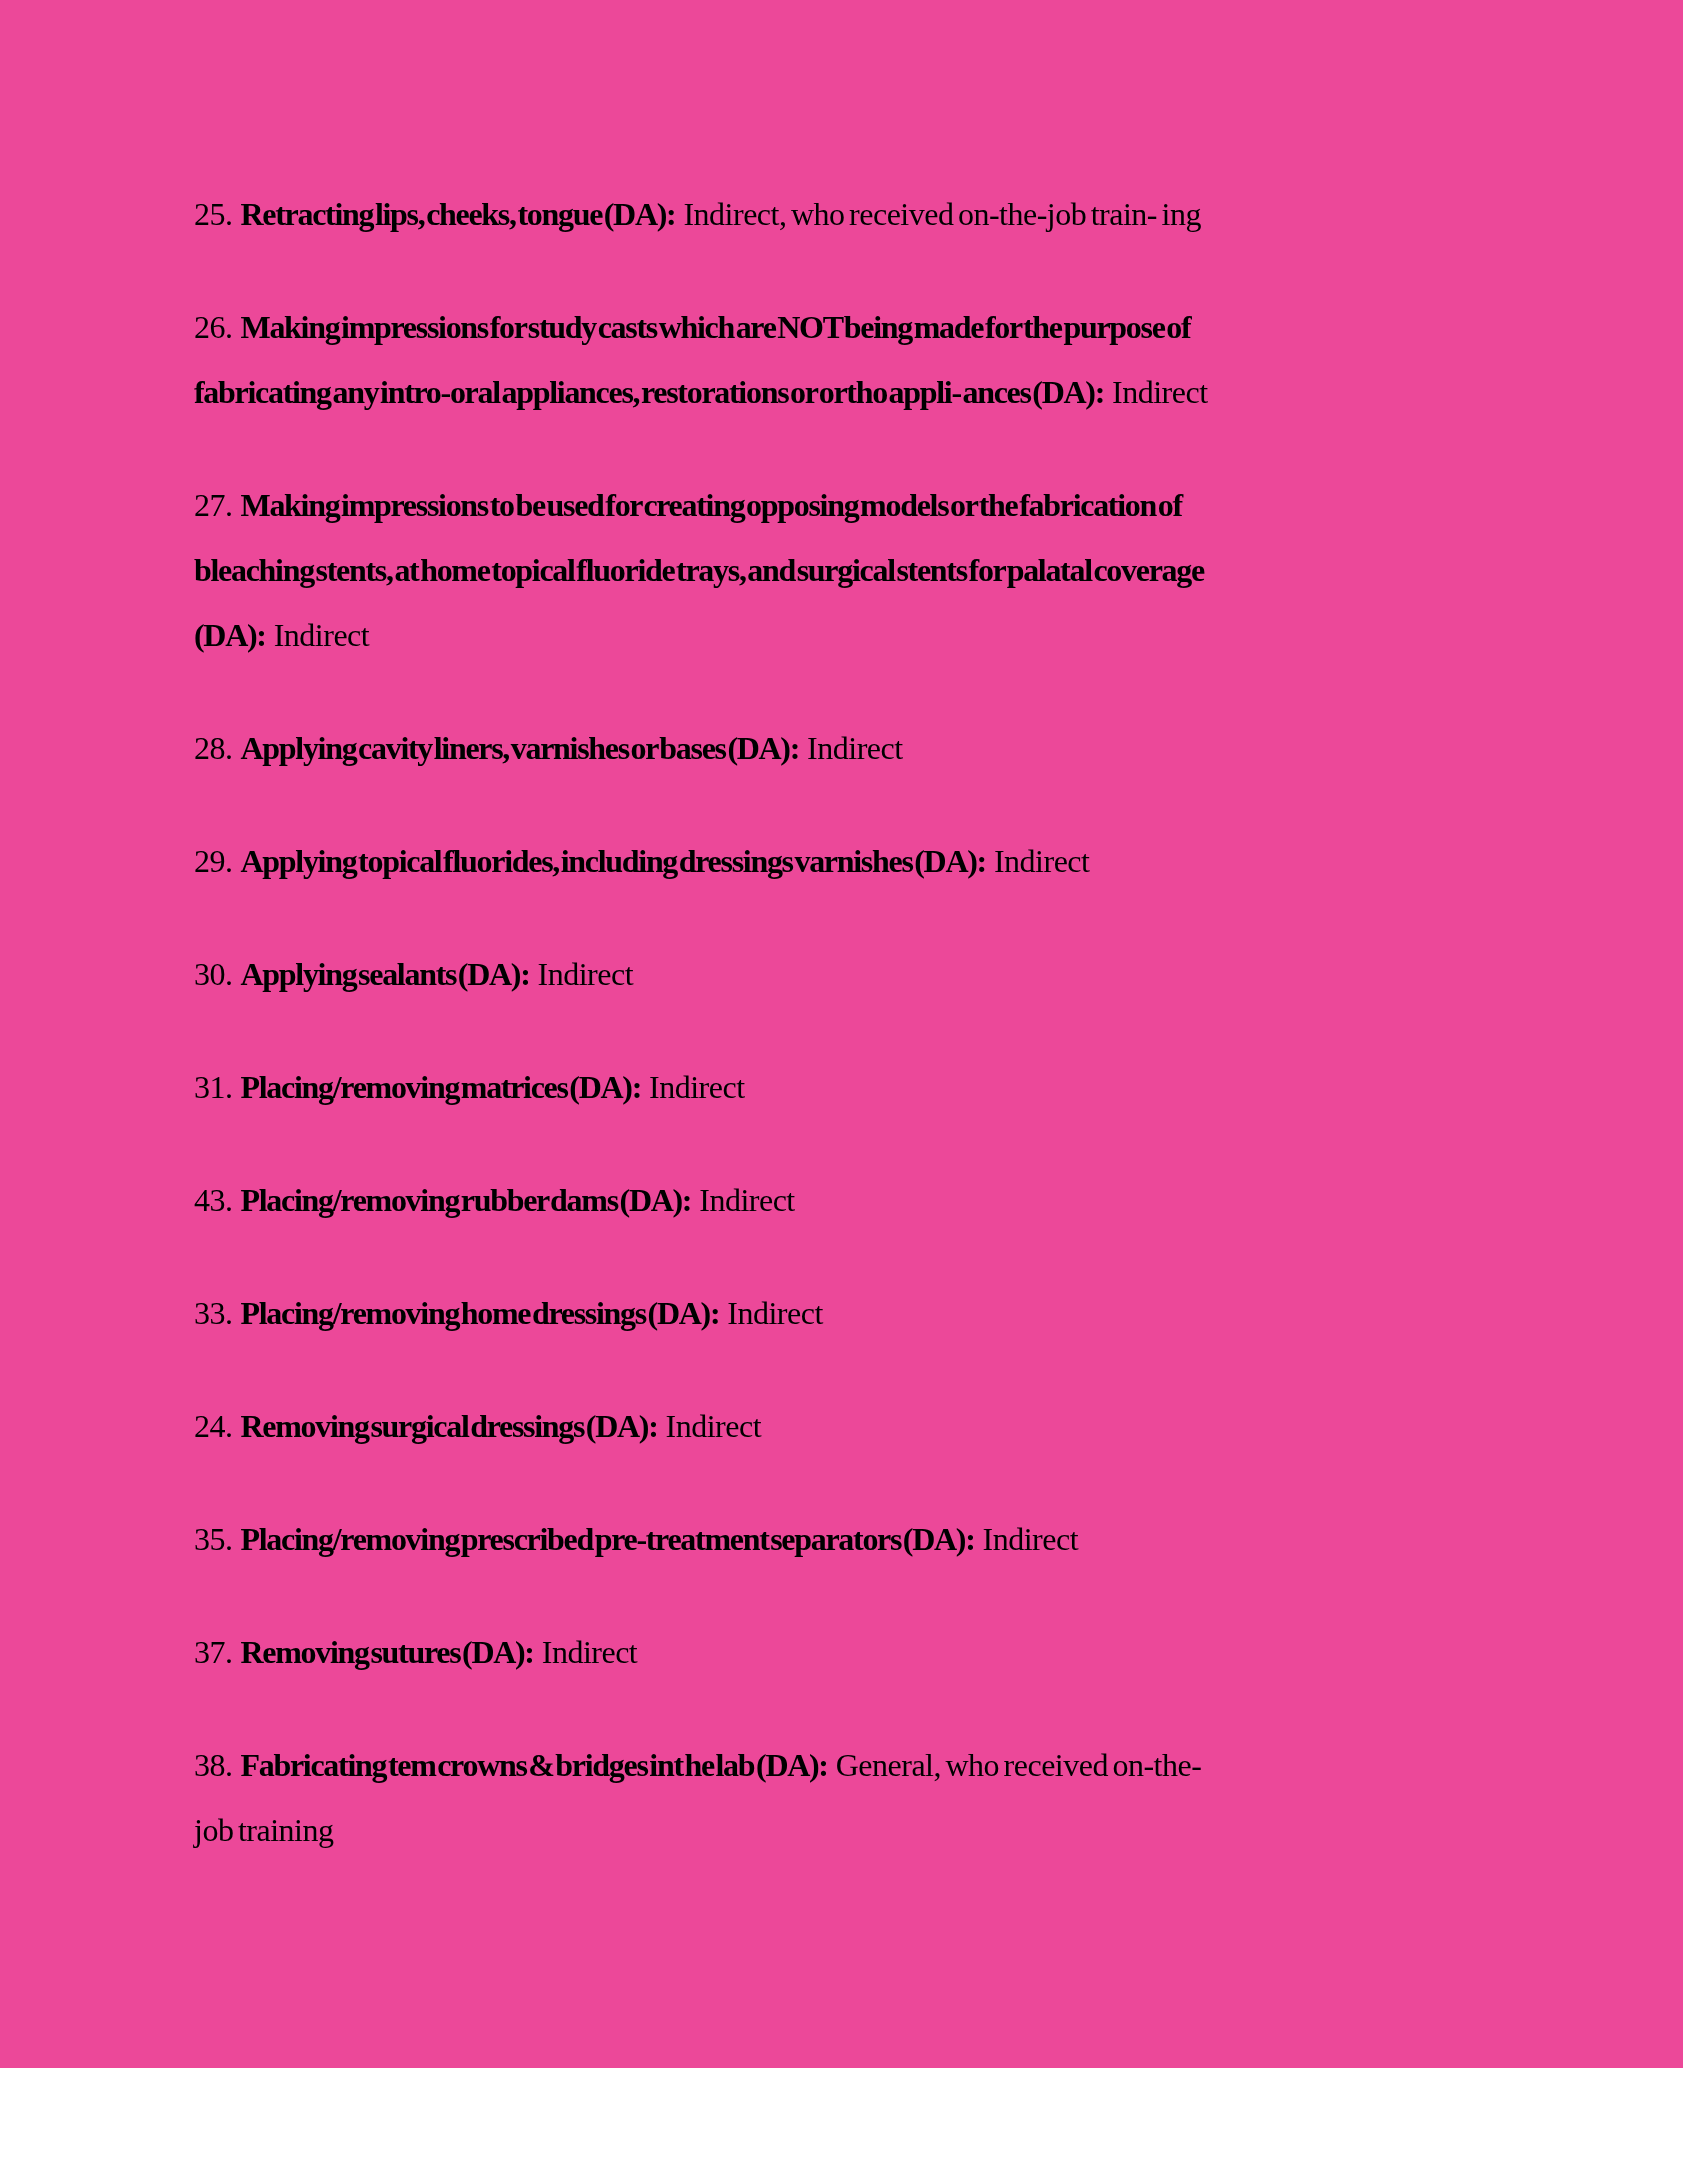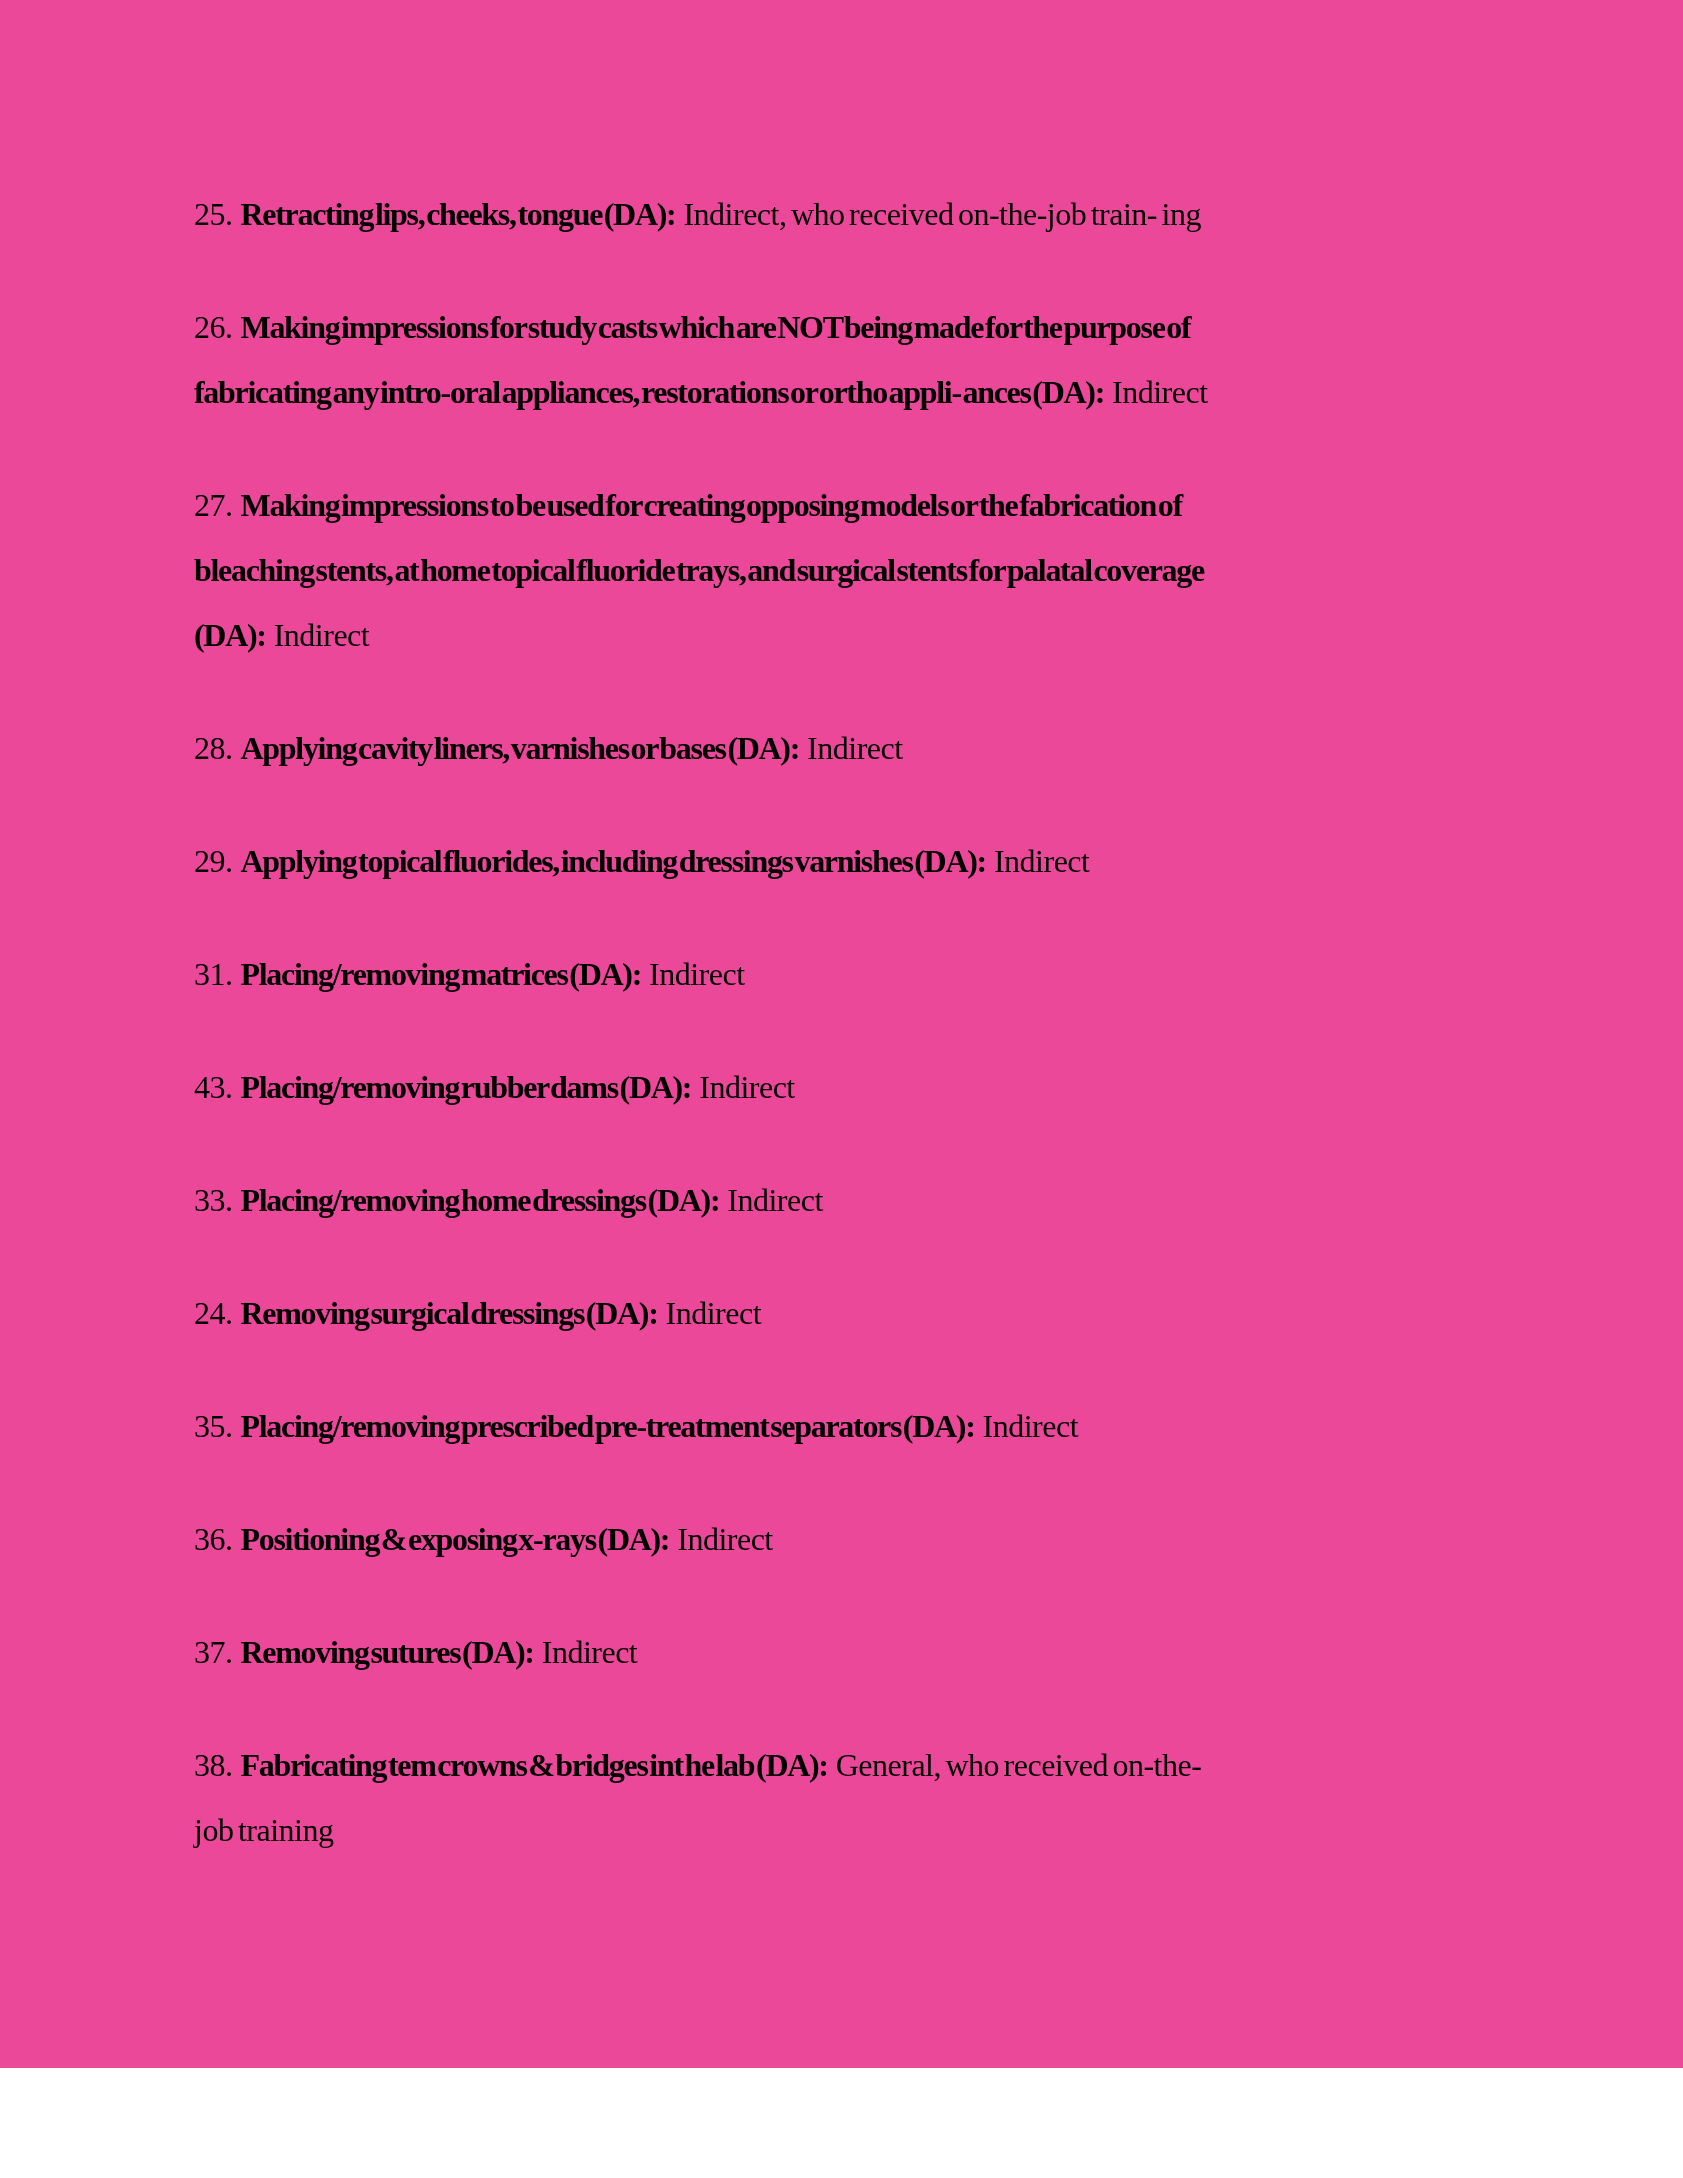--- a/index.html
+++ b/index.html
@@ -74,20 +74,25 @@
       <span class="item-task">Applying cavity liners, varnishes or bases (DA):</span>
       <span class="item-answer">Indirect</span>
     </p>
 
     <p class="list-item">
       <span class="item-number">29.</span>
       <span class="item-task">Applying topical fluorides, including dressings varnishes (DA):</span>
       <span class="item-answer">Indirect</span>
     </p>
 
+    <p class="list-item">
+      <span class="item-number">30.</span>
+      <span class="item-task">Applying sealants (DA):</span>
+      <span class="item-answer">Indirect</span>
+    </p>
 
     <p class="list-item">
       <span class="item-number">31.</span>
       <span class="item-task">Placing/removing matrices (DA):</span>
       <span class="item-answer">Indirect</span>
     </p>
 
     <p class="list-item">
       <span class="item-number">43.</span>
       <span class="item-task">Placing/removing rubber dams (DA):</span>
@@ -105,25 +110,20 @@
       <span class="item-task">Removing surgical dressings (DA):</span>
       <span class="item-answer">Indirect</span>
     </p>
 
     <p class="list-item">
       <span class="item-number">35.</span>
       <span class="item-task">Placing/removing prescribed pre-treatment separators (DA):</span>
       <span class="item-answer">Indirect</span>
     </p>
 
-    <p class="list-item">
-      <span class="item-number">36.</span>
-      <span class="item-task">Positioning &amp; exposing x-rays (DA):</span>
-      <span class="item-answer">Indirect</span>
-    </p>
 
     <p class="list-item">
       <span class="item-number">37.</span>
       <span class="item-task">Removing sutures (DA):</span>
       <span class="item-answer">Indirect</span>
     </p>
 
     <p class="list-item">
       <span class="item-number">38.</span>
       <span class="item-task">Fabricating tem crowns &amp; bridges int he lab (DA):</span>

